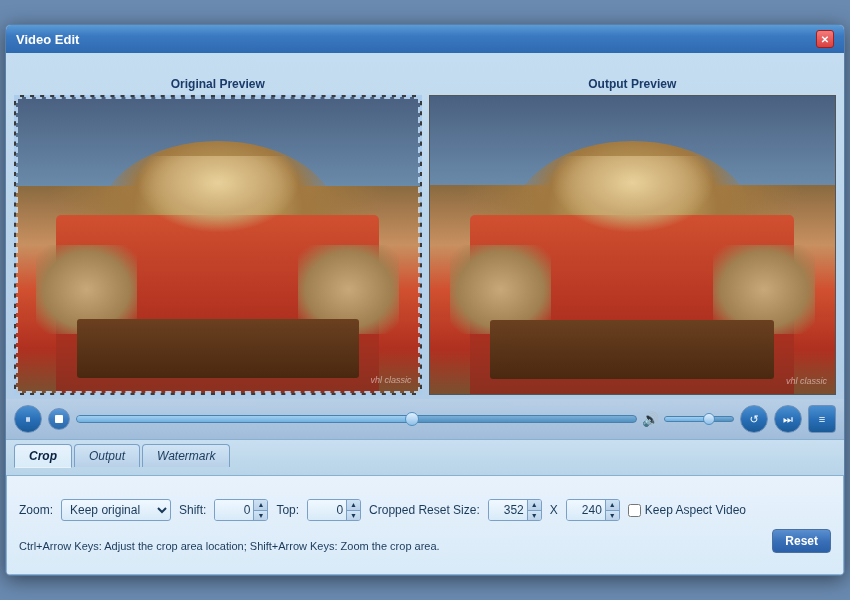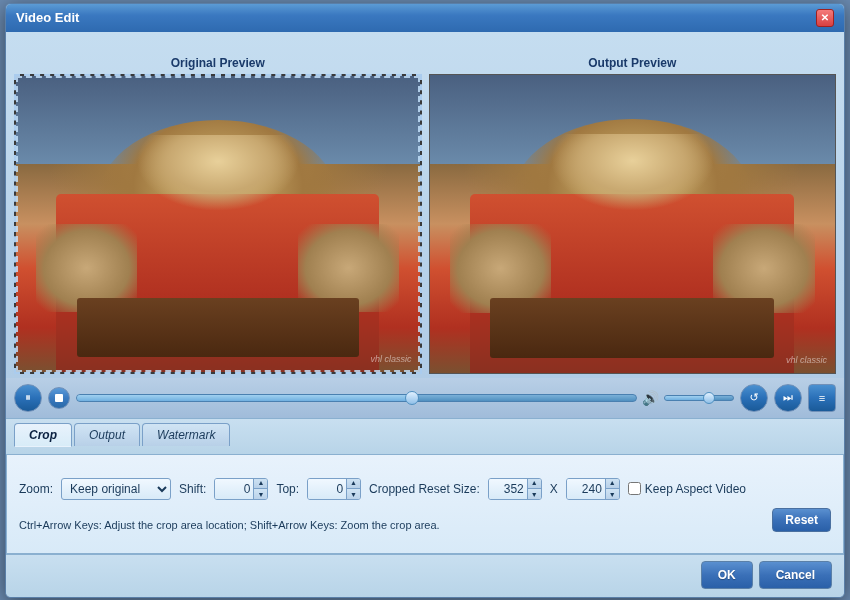--- a/index.html
+++ b/index.html
@@ -523,20 +523,13 @@
         <label for="keepAspect" class="settings-label">Keep Aspect Video</label>
       </div>
     </div>
 
     <div style="display:flex;justify-content:space-between;align-items:center;margin-top:8px;">
       <p class="hint-text">Ctrl+Arrow Keys: Adjust the crop area location; Shift+Arrow Keys: Zoom the crop area.</p>
       <button class="reset-btn">Reset</button>
     </div>
   </div>
 
-  <div class="bottom-buttons">
-    <div></div>
-    <div class="bottom-right-btns">
-      <button class="action-btn">OK</button>
-      <button class="action-btn">Cancel</button>
-    </div>
-  </div>
 </div>
 
 </body></html>

